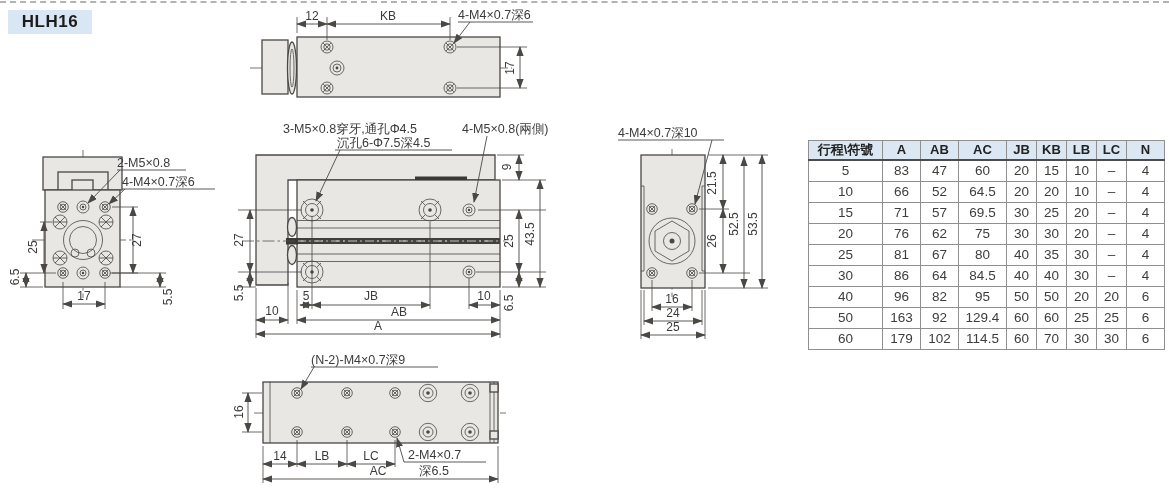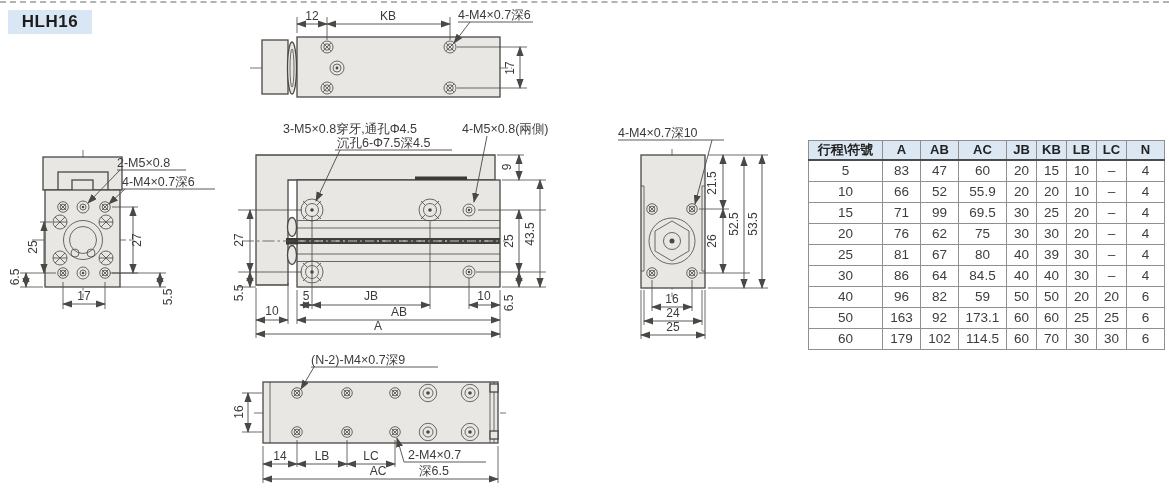--- a/index.html
+++ b/index.html
@@ -321,31 +321,31 @@
           <td>20</td>
           <td>15</td>
           <td>10</td>
           <td>–</td>
           <td>4</td>
         </tr>
         <tr>
           <td>10</td>
           <td>66</td>
           <td>52</td>
-          <td>55.9</td>
+          <td>64.5</td>
           <td>20</td>
           <td>20</td>
           <td>10</td>
           <td>–</td>
           <td>4</td>
         </tr>
         <tr>
           <td>15</td>
           <td>71</td>
-          <td>99</td>
+          <td>57</td>
           <td>69.5</td>
           <td>30</td>
           <td>25</td>
           <td>20</td>
           <td>–</td>
           <td>4</td>
         </tr>
         <tr>
           <td>20</td>
           <td>76</td>
@@ -356,52 +356,52 @@
           <td>20</td>
           <td>–</td>
           <td>4</td>
         </tr>
         <tr>
           <td>25</td>
           <td>81</td>
           <td>67</td>
           <td>80</td>
           <td>40</td>
-          <td>39</td>
+          <td>35</td>
           <td>30</td>
           <td>–</td>
           <td>4</td>
         </tr>
         <tr>
           <td>30</td>
           <td>86</td>
           <td>64</td>
           <td>84.5</td>
           <td>40</td>
           <td>40</td>
           <td>30</td>
           <td>–</td>
           <td>4</td>
         </tr>
         <tr>
           <td>40</td>
           <td>96</td>
           <td>82</td>
-          <td>59</td>
+          <td>95</td>
           <td>50</td>
           <td>50</td>
           <td>20</td>
           <td>20</td>
           <td>6</td>
         </tr>
         <tr>
           <td>50</td>
           <td>163</td>
           <td>92</td>
-          <td>173.1</td>
+          <td>129.4</td>
           <td>60</td>
           <td>60</td>
           <td>25</td>
           <td>25</td>
           <td>6</td>
         </tr>
         <tr>
           <td>60</td>
           <td>179</td>
           <td>102</td>

